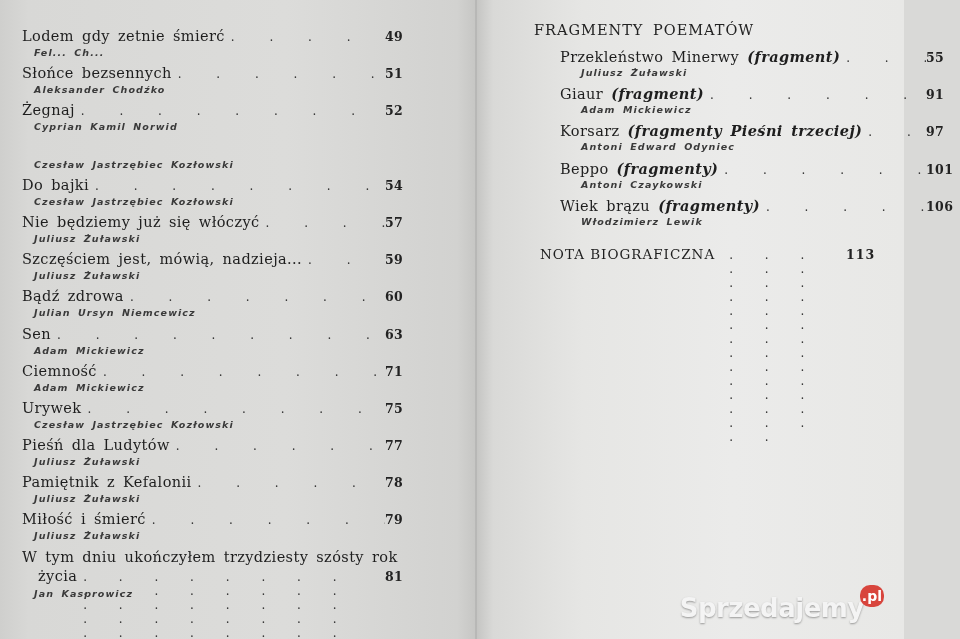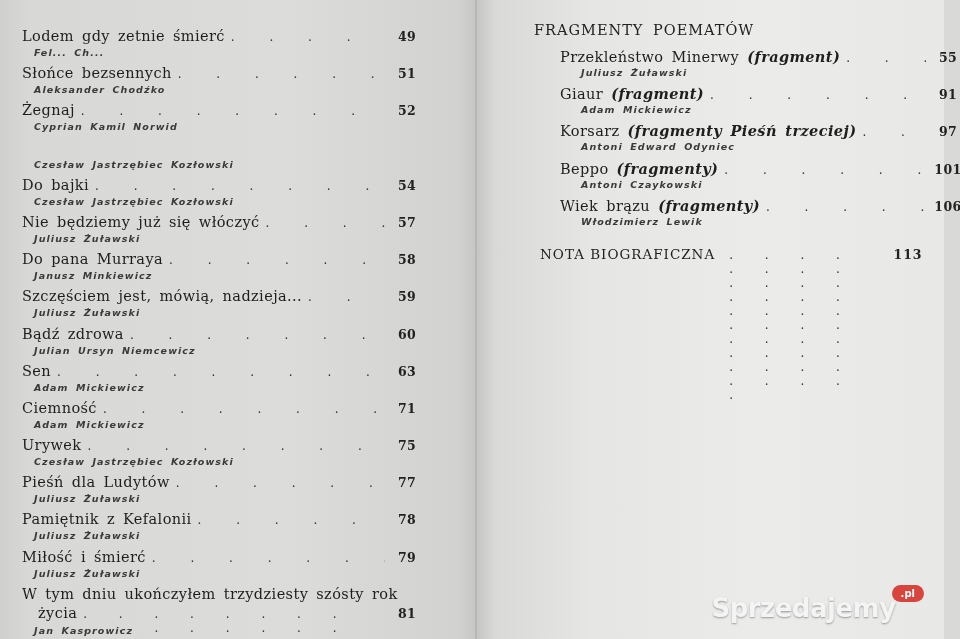--- a/index.html
+++ b/index.html
@@ -8,21 +8,21 @@
       background: #d9d9d7;
       font-family: "DejaVu Serif", "Liberation Serif", serif;
       color: #1e1e1e;
     }
     .spread { position: absolute; inset: 0; display: flex; }
     .page-left {
       position: relative; width: 476px; height: 639px;
       background: linear-gradient(90deg, #cfcfcd 0%, #d8d8d6 6%, #dcdcda 60%, #d2d2d0 96%, #c6c6c4 100%);
     }
     .page-right {
-      position: relative; width: 468px; height: 639px;
+      position: relative; width: 428px; height: 639px;
       background: linear-gradient(90deg, #c4c4c2 0%, #d9d9d7 4%, #e6e6e4 25%, #ebebea 60%, #e8e8e6 100%);
     }
     .gutter {
       position: absolute; left: 475px; top: 0; width: 2px; height: 639px;
       background: #b2b2b0; opacity: .7;
     }
     .toc-list { position: absolute; list-style: none; margin: 0; padding: 0; }
     .left-list { left: 0; top: 28px; width: 476px; }
     .right-list { left: 4px; top: 48px; width: 484px; padding-left: 20px; }
     .entry { position: relative; height: 37.2px; }
@@ -34,21 +34,21 @@
     }
     .title { white-space: nowrap; }
     .title i { font-style: italic; font-weight: bold; }
     .leader {
       flex: 1; overflow: hidden; margin-left: 6px; letter-spacing: 14px; color: #333;
       font-size: 12px;
     }
     .leader::before { content: ". . . . . . . . . . . . . . . . . . . . . . . . . . . . . . . . . . . . . . . . ."; }
     .page-num {
       font-family: "DejaVu Serif", serif; font-weight: bold; font-size: 12.5px;
-      text-align: center; width: 44px; flex: none; color: #222;
+      text-align: left; width: 44px; flex: none; color: #222;
     }
     .author {
       position: absolute; top: 19px; font-family: "DejaVu Sans", sans-serif;
       font-style: italic; font-weight: bold; font-size: 9.5px; letter-spacing: 1.1px;
       word-spacing: 3px; color: #3a3a3a; white-space: nowrap;
     }
     .left-list .title-line { left: 22px; right: 47px; }
     .left-list .author { left: 34px; }
     .right-list .title-line { left: 60px; right: 14px; }
     .right-list .author { left: 81px; }
@@ -62,21 +62,21 @@
     }
     .wrap-line { position: absolute; left: 38px; top: 19px; display: flex; right: 0; align-items: baseline; font-size: 14.5px; letter-spacing: 0.4px; }
     .entry.tall .author { top: 39px; }
     .watermark {
       position: absolute; right: 20px; bottom: 16px; display: flex; align-items: flex-start;
       font-family: "DejaVu Sans", sans-serif; font-weight: bold; font-size: 26px;
       color: #f4f4f4; text-shadow: 0 1px 2px rgba(0,0,0,.35); letter-spacing: -0.5px; justify-content: space-between;
     }
     .wm-badge {
       display: inline-block; margin-left: -4px; margin-top: -8px; background: #d8453d; color: #fff;
-      font-size: 10px; border-radius: 10px; padding: 3px 9px; text-shadow: none; letter-spacing: 0;
+      font-size: 14px; border-radius: 10px; padding: 3px 2px; text-shadow: none; letter-spacing: 0;
     }
   </style>
 </head>
 <body>
 
 <div class="spread">
   <div class="page-left">
     <ul class="toc-list left-list">
       <li class="entry">
         <div class="title-line">
@@ -116,28 +116,20 @@
       <li class="entry">
         <div class="title-line">
             <span class="title">Nie będziemy już się włóczyć</span>
             <span class="leader"></span>
             <span class="page-num">57</span>
           </div>
         <div class="author">Juliusz Żuławski</div>
       </li>
       <li class="entry">
         <div class="title-line">
-            <span class="title">Do pana Murraya</span>
-            <span class="leader"></span>
-            <span class="page-num">58</span>
-          </div>
-        <div class="author">Janusz Minkiewicz</div>
-      </li>
-      <li class="entry">
-        <div class="title-line">
             <span class="title">Szczęściem jest, mówią, nadzieja...</span>
             <span class="leader"></span>
             <span class="page-num">59</span>
           </div>
         <div class="author">Juliusz Żuławski</div>
       </li>
       <li class="entry">
         <div class="title-line">
             <span class="title">Bądź zdrowa</span>
             <span class="leader"></span>
@@ -221,21 +213,21 @@
       <li class="entry">
         <div class="title-line">
             <span class="title"><span>Giaur</span> <i>(fragment)</i></span>
             <span class="leader"></span>
             <span class="page-num">91</span>
           </div>
         <div class="author">Adam Mickiewicz</div>
       </li>
       <li class="entry">
         <div class="title-line">
-            <span class="title"><span>Korsarz</span> <i>(fragmenty Pieśń trzeciej)</i></span>
+            <span class="title"><span>Korsarz</span> <i>(fragmenty Pieśni trzeciej)</i></span>
             <span class="leader"></span>
             <span class="page-num">97</span>
           </div>
         <div class="author">Antoni Edward Odyniec</div>
       </li>
       <li class="entry">
         <div class="title-line">
             <span class="title"><span>Beppo</span> <i>(fragmenty)</i></span>
             <span class="leader"></span>
             <span class="page-num">101</span>

